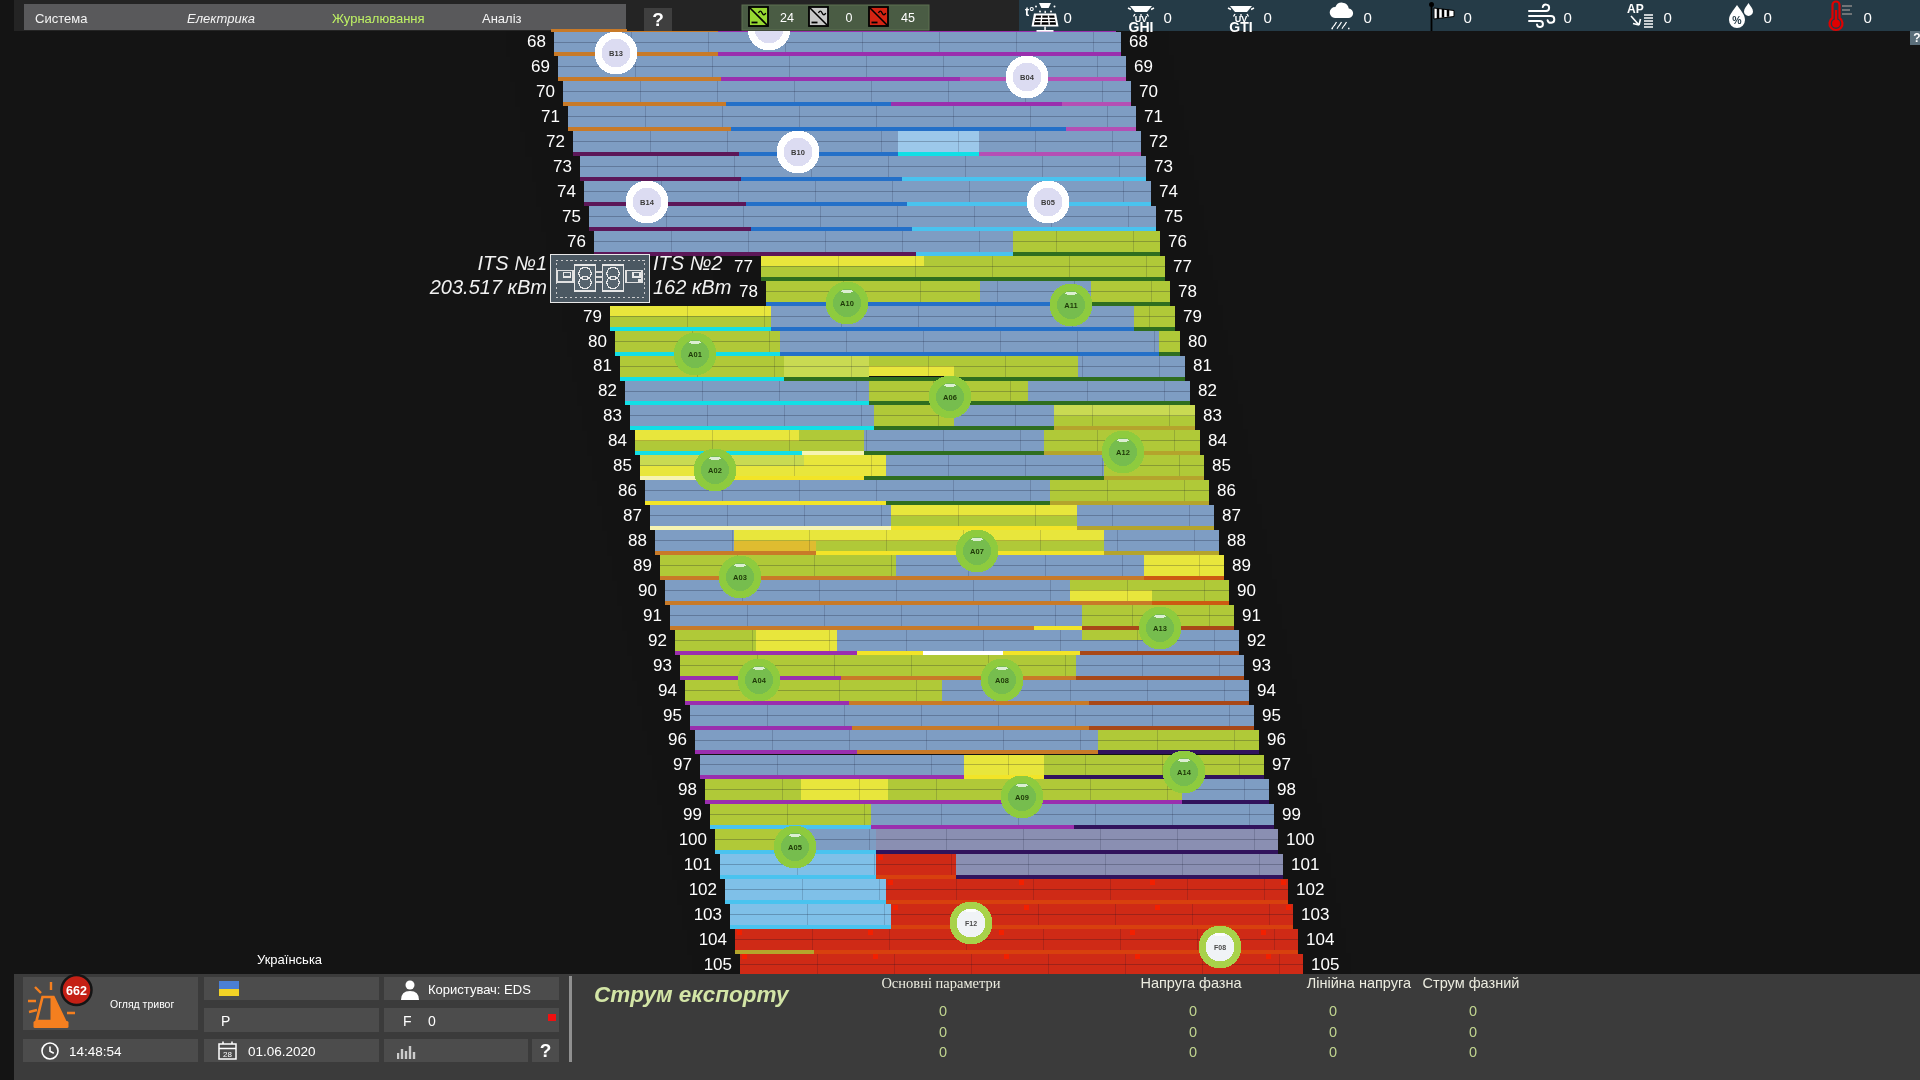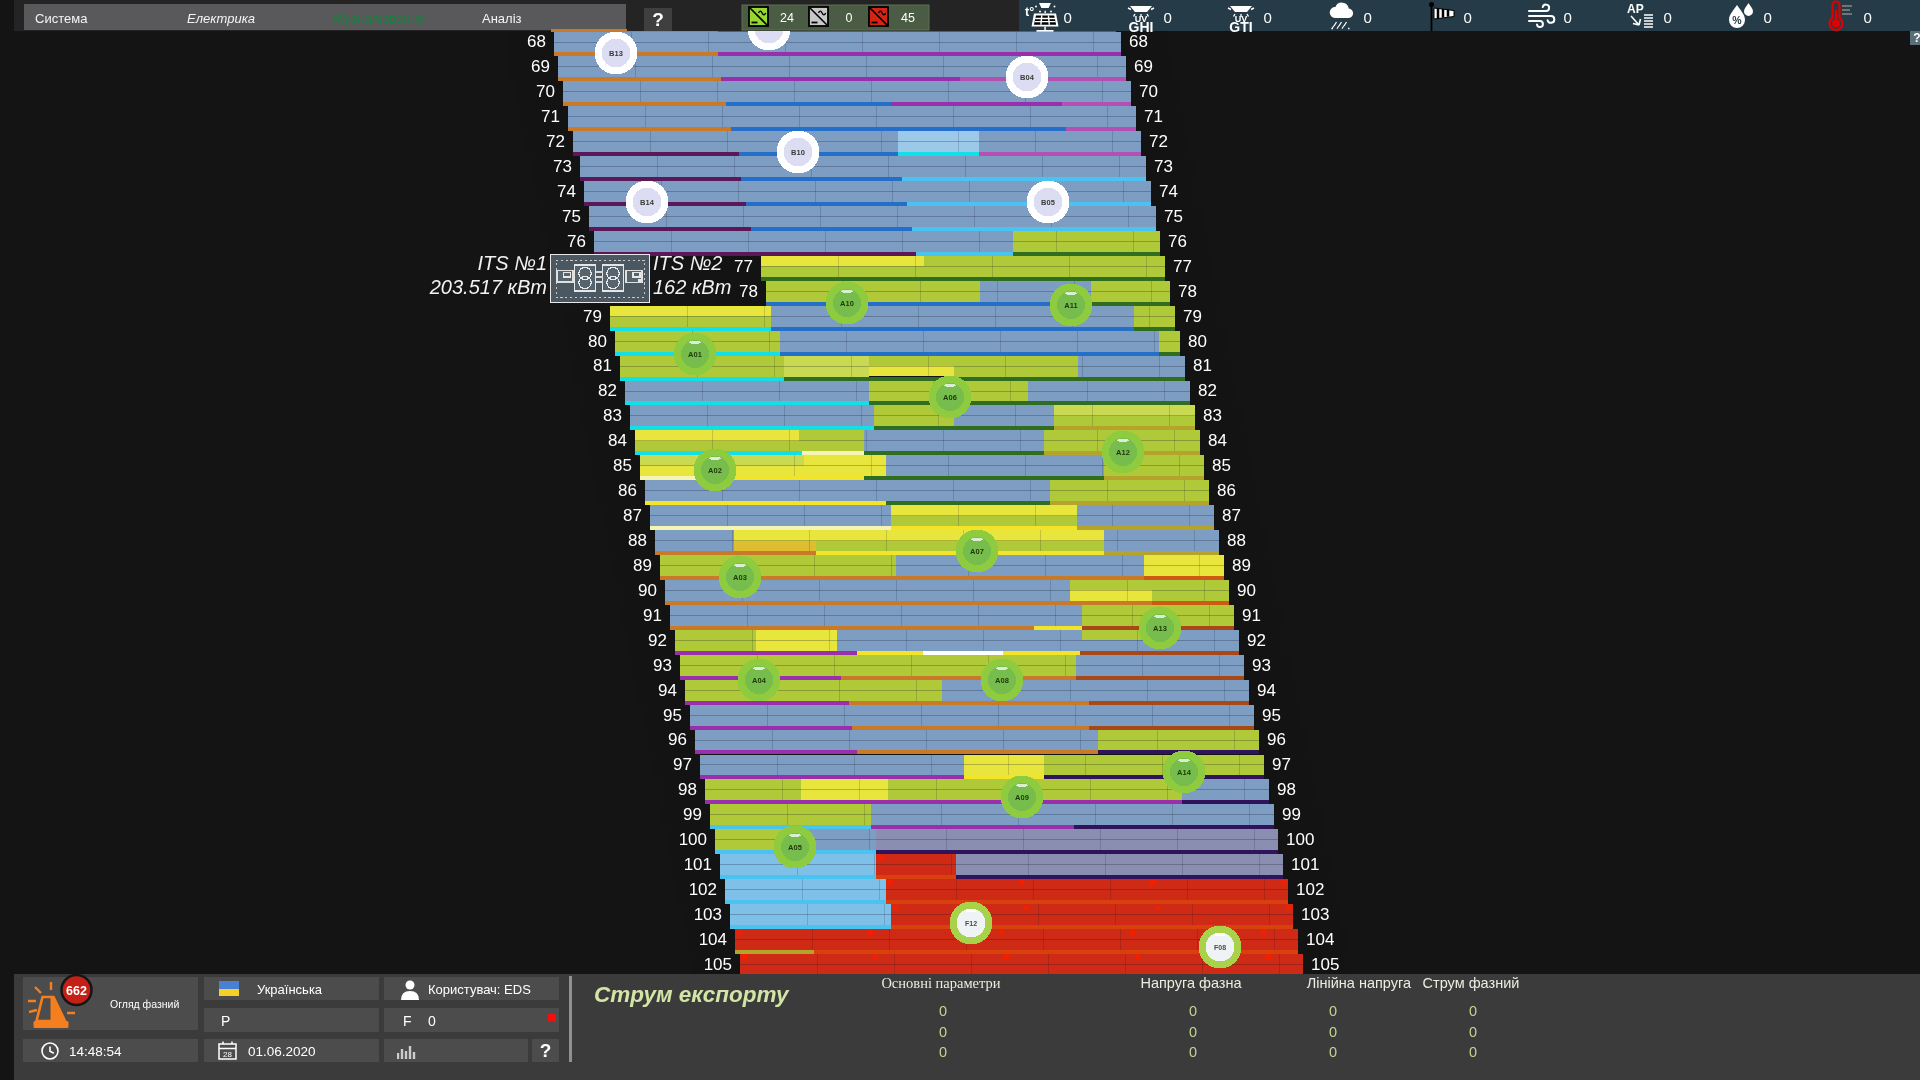--- a/index.html
+++ b/index.html
@@ -9,21 +9,21 @@
 .box { position:absolute; background:#4c4c4c; color:#fff; font-size:15px; }
 </style></head>
 <body>
 <div id="root">
 
 <div class="abs" style="left:0;top:0;width:1920px;height:31px;background:#242424"></div>
 
 <div class="abs" style="left:10px;top:4px;width:602px;height:26px;background:#59595b"></div>
 <div class="abs" style="left:21px;top:11px;color:#f4f4f4;font-size:13px;">Система</div>
 <div class="abs" style="left:173px;top:11px;color:#f4f4f4;font-size:13px;font-style:italic;">Електрика</div>
-<div class="abs" style="left:318px;top:11px;color:#15803d;font-size:13px;">Журналювання</div>
+<div class="abs" style="left:318px;top:11px;color:#bef264;font-size:13px;">Журналювання</div>
 <div class="abs" style="left:468px;top:11px;color:#f4f4f4;font-size:13px;">Аналіз</div>
 
 <div class="abs" style="left:1910px;top:30px;width:10px;height:944px;background:#2f2f2f"></div>
 
 <div class="abs" style="left:1896px;top:31px;width:14px;height:14px;background:#5a6e7a;color:#fff;
  font-size:12px;font-weight:bold;text-align:center;line-height:14px;">?</div>
 
 <svg class="abs" style="left:0;top:0" width="1920" height="1080" shape-rendering="crispEdges" font-family="Liberation Sans, sans-serif">
 <g>
 <rect x="492" y="30.5" width="663" height="26.9" fill="#131313"></rect>
@@ -664,27 +664,27 @@
 <svg class="abs" style="left:9px;top:974px" width="180" height="60">
 <g fill="#f57f1f">
 <path d="M19.5 23 L30.5 23 L42 47 L13.5 47 Z" fill="none" stroke="#f57f1f" stroke-width="2.6"></path>
 <path d="M27.5 23 L30.5 23 L42 47 L27.5 47 Z"></path>
 <rect x="10.5" y="47" width="35" height="7" rx="1.5"></rect>
 <path d="M28 8v8 M12 13l6 6 M5 27h8 M6 38l8 -2 M46 28l8 -2 M44 39l8 0" stroke="#f57f1f" stroke-width="2.4" fill="none"></path>
 </g>
 <circle cx="53.5" cy="16" r="15" fill="#c42015" stroke="#151515" stroke-width="2.5"></circle>
 <text x="53.5" y="20.5" text-anchor="middle" font-size="12.5" font-weight="bold" fill="#fff" font-family="Liberation Sans">662</text>
 </svg>
-<div class="abs" style="left:96px;top:998px;color:#fff;font-size:10.5px;">Огляд фазний</div>
+<div class="abs" style="left:96px;top:998px;color:#fff;font-size:10.5px;">Огляд тривог</div>
 
 <div class="abs" style="left:205px;top:981px;width:20px;height:15px;">
  <div style="width:20px;height:7.5px;background:#4a7fd4"></div>
  <div style="width:20px;height:7.5px;background:#f2d226"></div>
 </div>
-<div class="abs" style="left:243px;top:982px;color:#fff;font-size:13px;">Українська</div>
+<div class="abs" style="left:243px;top:952px;color:#fff;font-size:13px;">Українська</div>
 
 <svg class="abs" style="left:385px;top:978px" width="22" height="22">
 <circle cx="11" cy="7" r="4.5" fill="#fff"></circle>
       <path d="M2 22q0-9 9-9t9 9z" fill="#fff"></path>
 </svg>
 <div class="abs" style="left:414px;top:982px;color:#fff;font-size:13px;">Користувач: EDS</div>
 
 <div class="abs" style="left:207px;top:1013px;color:#fff;font-size:14px;">P</div>
 <div class="abs" style="left:389px;top:1013px;color:#fff;font-size:14px;">F</div>
 <div class="abs" style="left:414px;top:1013px;color:#fff;font-size:14px;">0</div>

